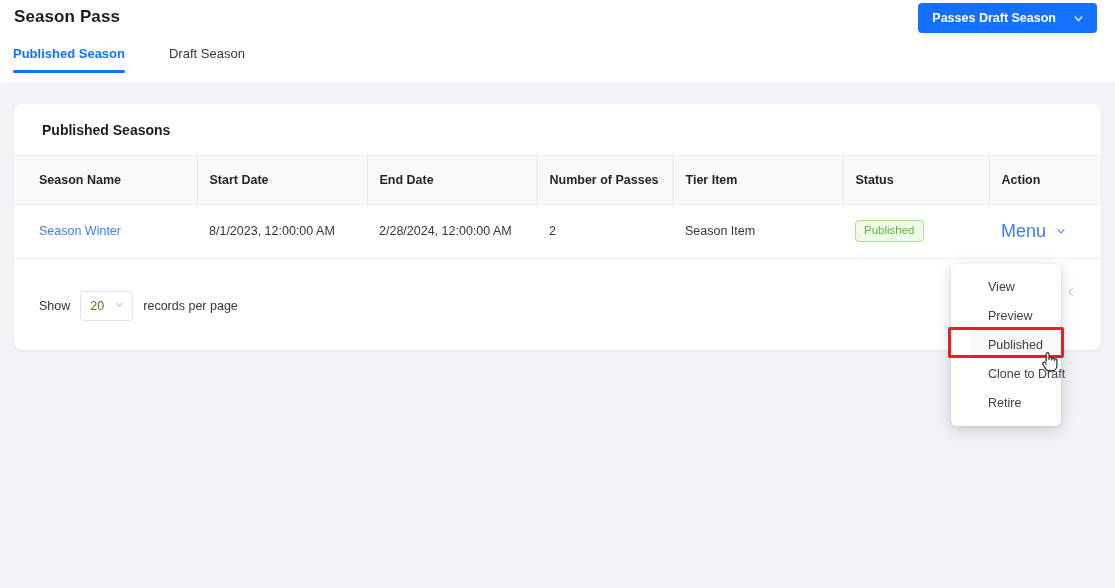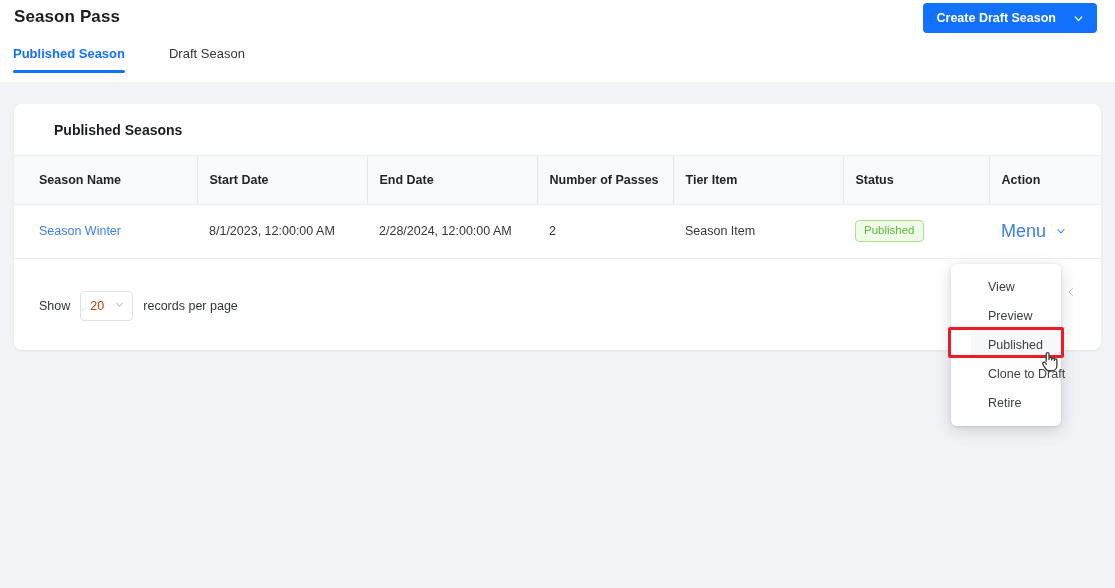--- a/index.html
+++ b/index.html
@@ -101,21 +101,21 @@
     height: 246px;
     background: #ffffff;
     border-radius: 8px;
     box-shadow: 0 1px 3px rgba(16,24,40,0.07);
     overflow: hidden;
   }
   .card-header {
     height: 52px;
     display: flex;
     align-items: center;
-    padding: 0 40px;
+    padding: 0 28px;
     font-size: 14px;
     font-weight: bold;
     color: #1b1d21;
     border-bottom: 1px solid #eceef1;
   }
 
   
   table.data {
     width: 100%;
     border-collapse: collapse;
@@ -200,21 +200,21 @@
     min-width: 53px;
     border: 1px solid #dfe2e7;
     border-radius: 4px;
     background: #ffffff;
     display: inline-flex;
     align-items: center;
     justify-content: space-between;
     gap: 4px;
     padding: 0 7px 0 9px;
     font-size: 12.5px;
-    color: #c2410c;
+    color: #4d7c0f;
     cursor: pointer;
   }
   .pager {
     display: flex;
     align-items: center;
     gap: 10px;
     color: #b9bec6;
   }
   .pager .pg {
     width: 20px;
@@ -274,21 +274,21 @@
     pointer-events: none;
   }
 </style>
 </head>
 <body>
 
 <div class="topbar">
   <div class="page-title">Season Pass</div>
 
   <button class="create-btn">
-    <span>Create Draft Season</span>
+    <span>Passes Draft Season</span>
     <span class="chev">
       <svg width="13" height="13" viewBox="0 0 24 24" fill="none" stroke="#ffffff" stroke-width="2.4" stroke-linecap="round" stroke-linejoin="round">
           <polyline points="6 9 12 16 18 9"></polyline>
         </svg>
     </span>
   </button>
 
   <div class="tabs">
     <div class="tab active">
       <span>Published Season</span>

